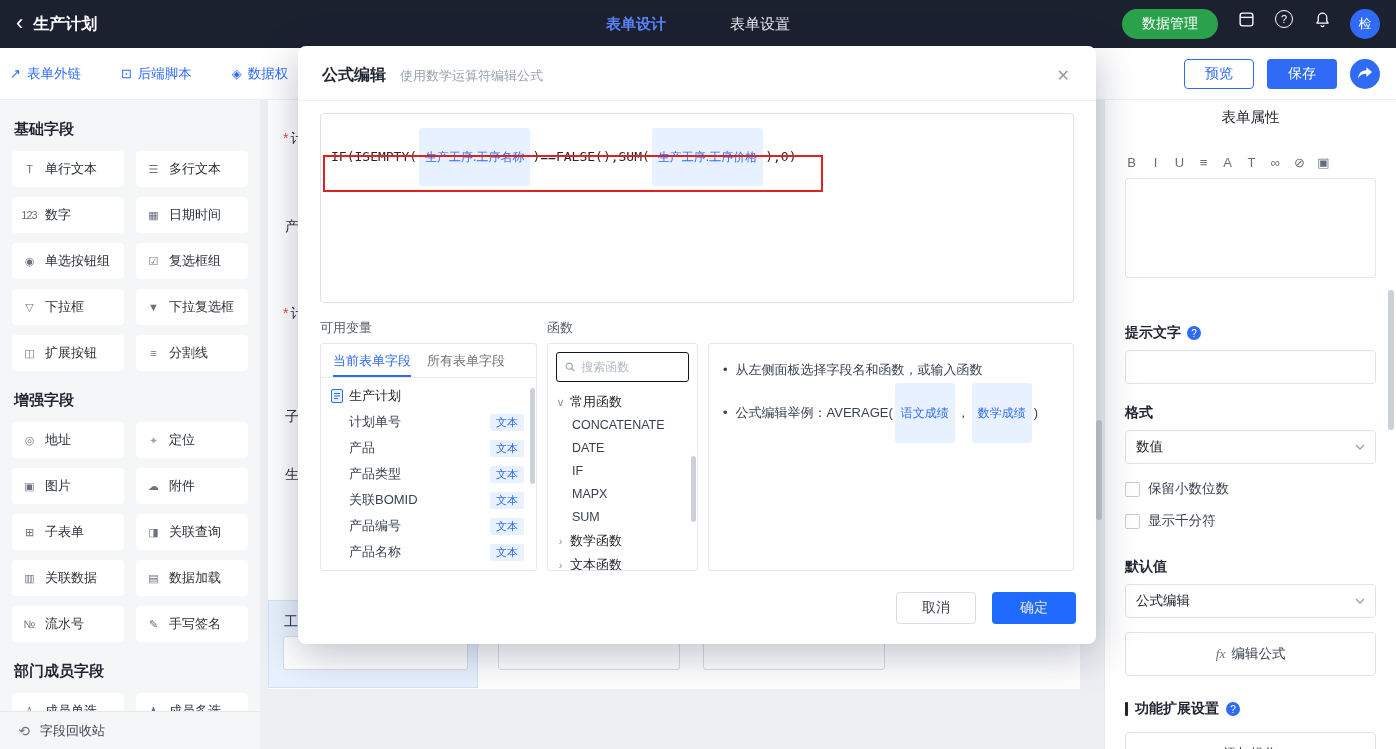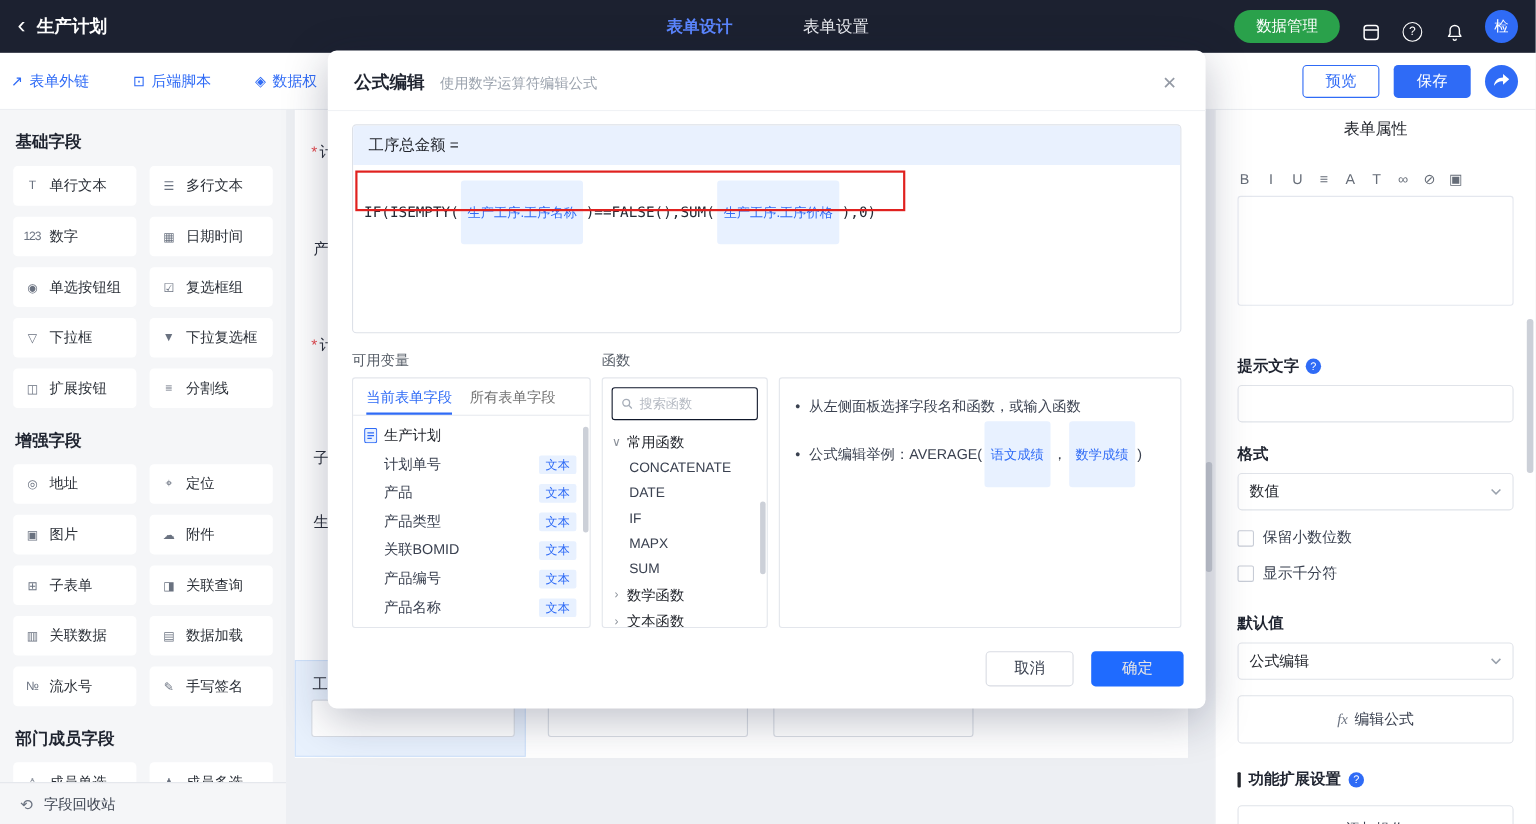--- a/index.html
+++ b/index.html
@@ -7,21 +7,21 @@
   svg{display:block}
 
   
   .header{position:absolute;top:0;left:0;right:0;height:48px;background:#1c2130;display:flex;align-items:center;color:#fff;z-index:50;padding:0 16px}
   .h-left{display:flex;align-items:center;gap:10px}
   .back{font-size:22px;line-height:1;cursor:pointer;color:#fff;margin-top:-3px}
   .app-title{font-size:16px;font-weight:bold}
   .h-center{position:absolute;left:50%;transform:translateX(-50%);display:flex;gap:64px}
   .h-tab{font-size:15px;color:#e7e9ee;cursor:pointer}
   .h-tab.active{color:#5b86ff;font-weight:bold}
-  .h-right{margin-left:auto;display:flex;align-items:flex-end;gap:18px}
+  .h-right{margin-left:auto;display:flex;align-items:flex-start;gap:18px}
   .green-btn{height:30px;padding:0 20px;border:none;border-radius:15px;background:#2aa14b;color:#fff;font-size:14px;cursor:pointer;font-family:inherit}
   .h-ic{width:20px;height:20px;display:flex;align-items:center;justify-content:center;cursor:pointer}
   .help-circle{width:18px;height:18px;border:1.6px solid #fff;border-radius:50%;font-size:11px;display:flex;align-items:center;justify-content:center}
   .avatar{width:30px;height:30px;border-radius:50%;background:#2f6bf6;color:#fff;font-size:13px;display:flex;align-items:center;justify-content:center;cursor:pointer}
 
   
   .subbar{position:absolute;top:48px;left:0;right:0;height:52px;background:#fff;display:flex;align-items:center;justify-content:space-between;padding:0 16px 0 10px;z-index:5;border-bottom:1px solid #eceef2}
   .sub-links{display:flex;align-items:center;gap:40px}
   .sub-link{display:flex;align-items:center;gap:6px;color:#2f6bf6;font-size:13.5px;cursor:pointer}
   .sub-link .lk-ic{font-size:13px}
@@ -394,21 +394,20 @@
 </div>
 
 <div class="modal">
   <div class="m-head">
     <span class="m-title">公式编辑</span>
     <span class="m-sub">使用数学运算符编辑公式</span>
     <span class="m-close">✕</span>
   </div>
 
   <div class="f-box">
-    <div class="f-head">工序总金额 =</div>
     <div class="f-body"><span>IF(ISEMPTY(</span><span class="pill">生产工序.工序名称</span><span>)==FALSE(),SUM(</span><span class="pill">生产工序.工序价格</span><span>),0)</span></div>
     <div class="annotation"></div>
   </div>
 
   <div class="m-col-labels">
     <span class="l1">可用变量</span>
     <span>函数</span>
   </div>
 
   <div class="m-cols">

